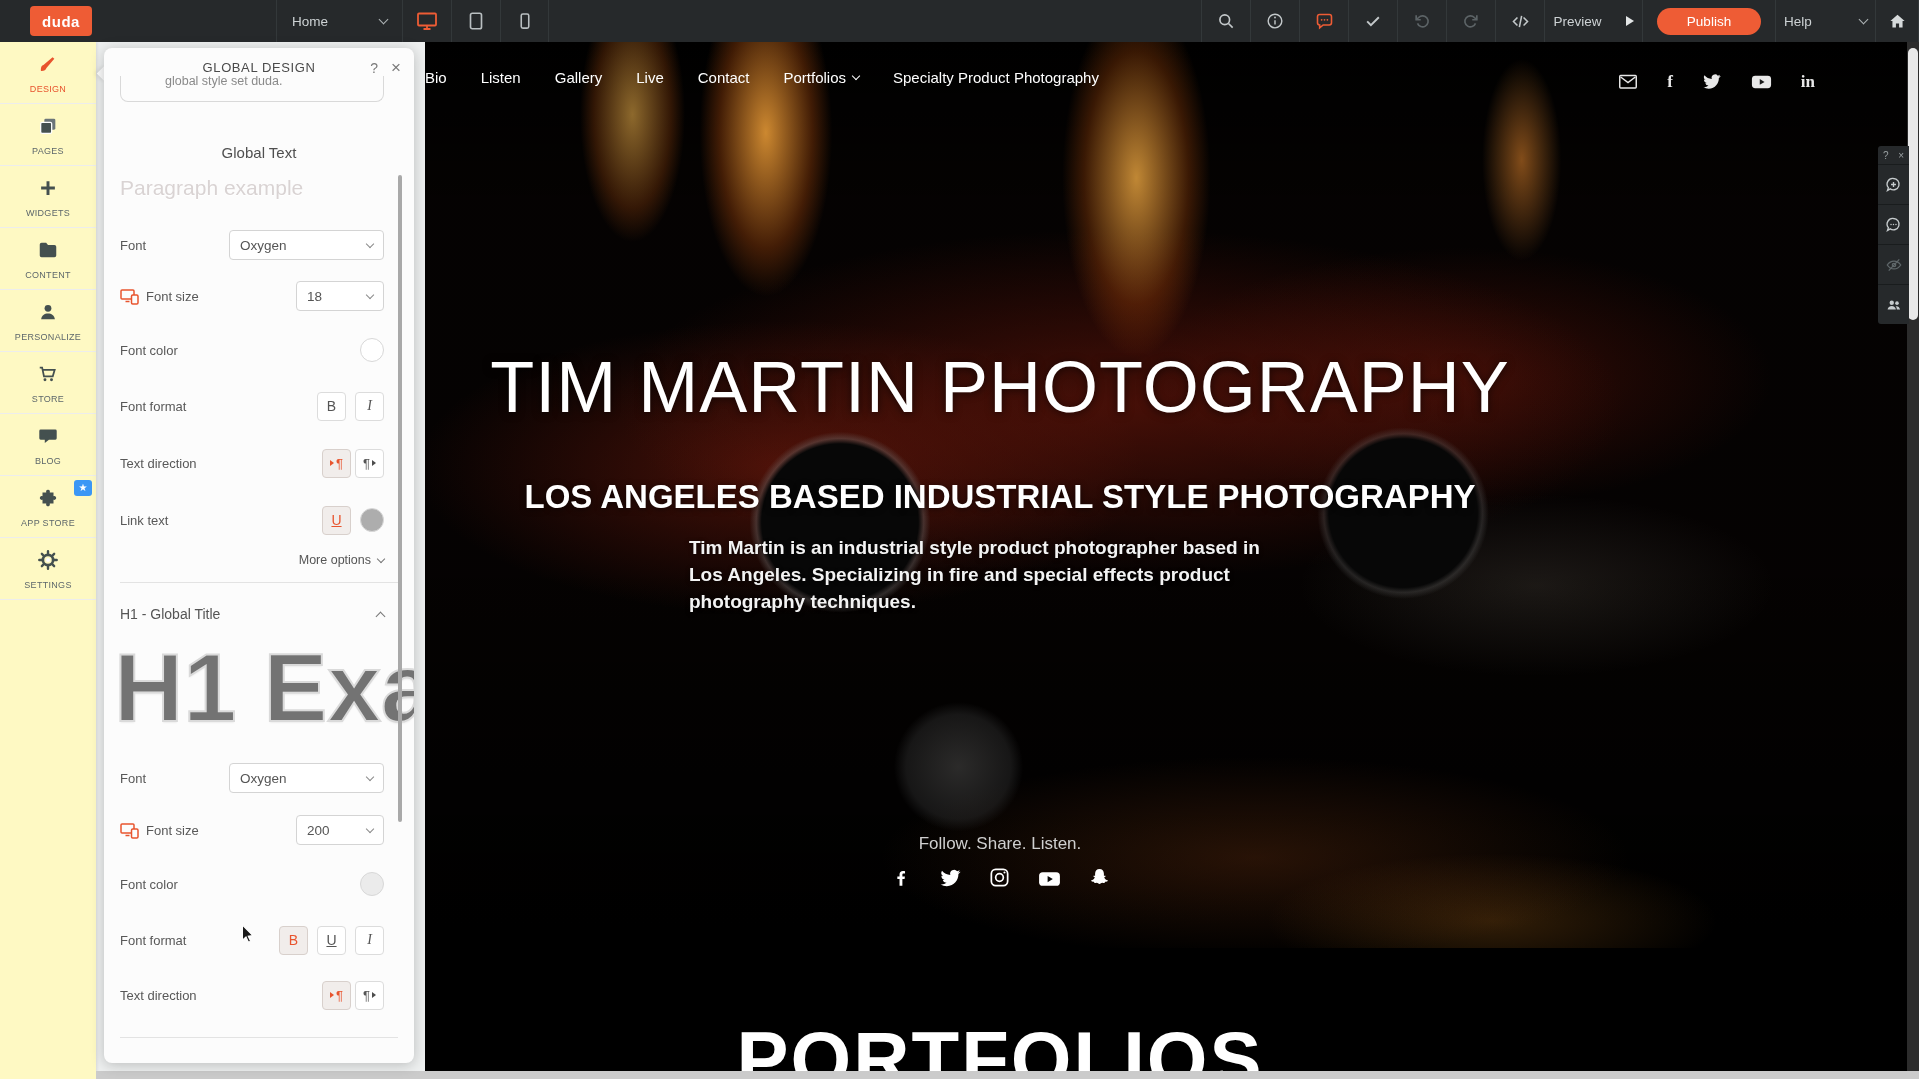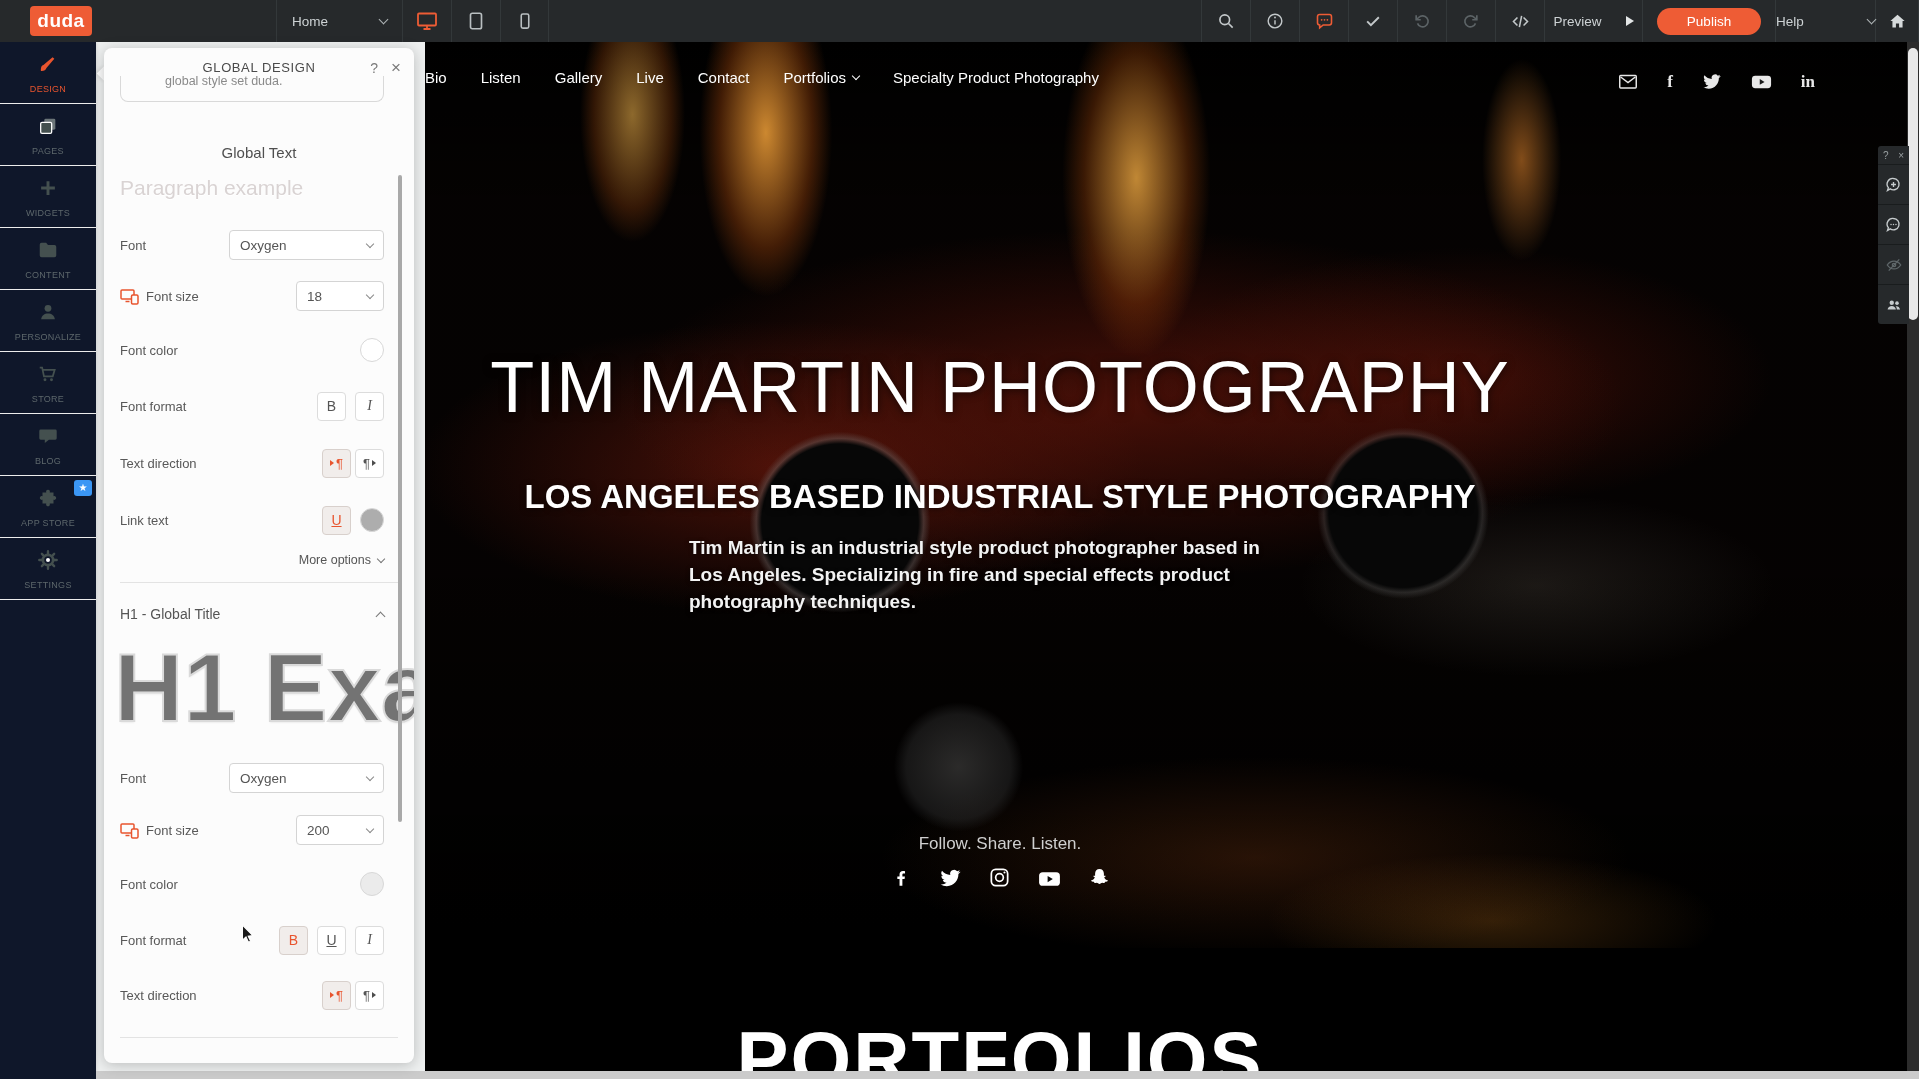--- a/index.html
+++ b/index.html
@@ -3,46 +3,46 @@
 <meta charset="utf-8">
 <style>
   * { margin:0; padding:0; box-sizing:border-box; }
   html,body { width:1919px; height:1079px; overflow:hidden; background:#000;
     font-family:"Liberation Sans", sans-serif; }
   #app { position:absolute; inset:0; width:1919px; height:1079px; }
 
   
   .topbar { position:absolute; left:0; top:0; width:1919px; height:42px; background:#26292b; z-index:50; }
   .logo { position:absolute; left:30px; top:6px; width:62px; height:30px; background:#ee5c35;
-    border-radius:4px; color:#fff; font-weight:bold; font-size:19px; display:flex;
+    border-radius:4px; color:#fff; font-weight:bold; font-size:15px; display:flex;
     align-items:center; justify-content:center; letter-spacing:.5px; }
   .tb-mid { position:absolute; left:276px; top:0; height:42px; display:flex; }
   .tb-cell { height:42px; display:flex; align-items:center; justify-content:center;
     border-left:1px solid #33383a; color:#cdd2d4; font-size:13.5px; }
   .tb-cell:last-child { border-right:1px solid #33383a; }
   .home-cell { width:126px; justify-content:space-between; padding:0 15px; }
   .dev-cell { width:49px; color:#b9bfc1; }
   .dev-cell.active { color:#ee5c35; }
   .tb-right { position:absolute; right:0; top:0; height:42px; display:flex; }
   .icon-cell { width:49px; color:#c3c8ca; }
   .icon-cell.dim { color:#5c6366; }
   .icon-cell.orange { color:#ee5c35; }
   .preview-cell { width:98px; gap:24px; }
   .publish-cell { width:133px; }
-  .help-cell { width:100px; justify-content:space-between; padding:0 0; }
+  .help-cell { width:100px; justify-content:space-between; padding:0 8px; }
   .homeico-cell { width:44px; color:#d6dadb; }
   .publish-btn { width:104px; height:27px; border:none; border-radius:14px; background:#ee5c35;
     color:#fff; font-size:13.5px; font-family:inherit; cursor:pointer; }
   .tri-right { width:0; height:0; border-left:8px solid #e3e6e7; border-top:5px solid transparent;
     border-bottom:5px solid transparent; }
   .chev { width:7px; height:7px; border-right:1.6px solid #aeb4b6; border-bottom:1.6px solid #aeb4b6;
     transform:rotate(45deg); margin-top:-4px; }
 
   
-  .sidebar { position:absolute; left:0; top:42px; width:96px; height:1037px; background:#0f172a;
+  .sidebar { position:absolute; left:0; top:42px; width:96px; height:1037px; background:#fef9c3;
     z-index:40; box-shadow:1px 0 3px rgba(0,0,0,.10); }
   .side-item { position:relative; height:62px; padding-top:11px; text-align:center;
     border-bottom:1px solid #ededed; cursor:pointer; }
   .side-item svg { display:inline-block; }
   .side-item .s-label { display:block; margin-top:5px; font-size:9px; letter-spacing:.3px;
     color:#5d676b; }
   .side-item.active .s-label { color:#e8542e; }
   .s-badge { position:absolute; right:4px; top:4px; width:18px; height:16px; background:#3b97f5;
     border-radius:3px; color:#fff; font-size:10px; line-height:16px; text-align:center; }
 

